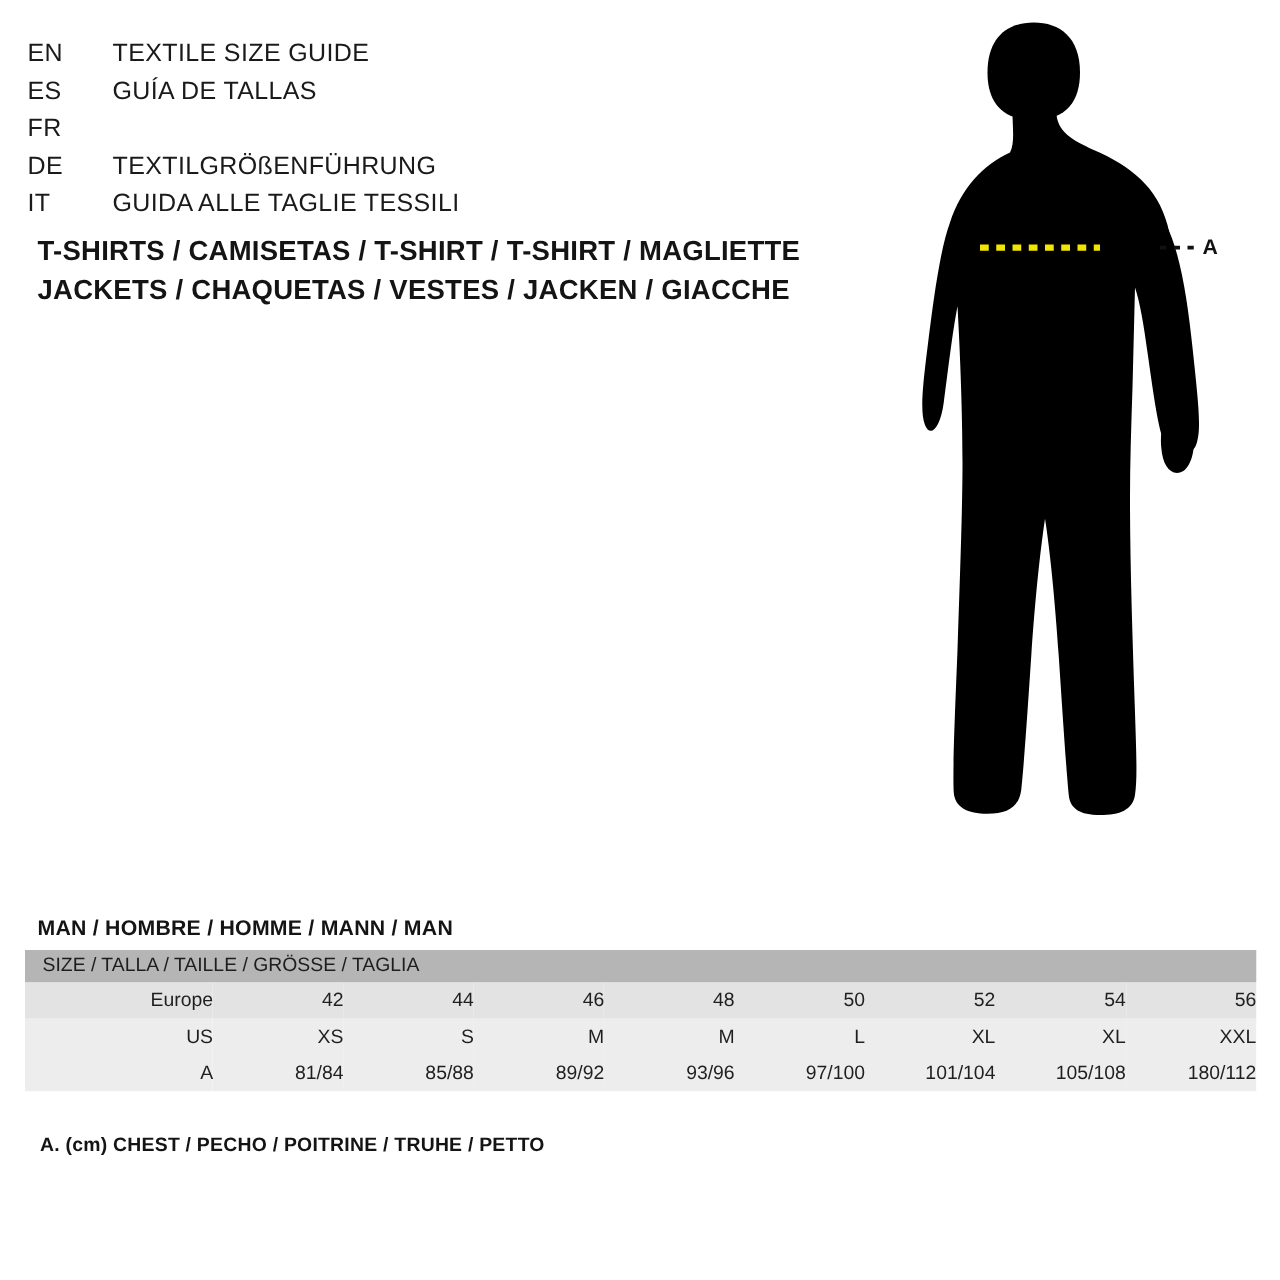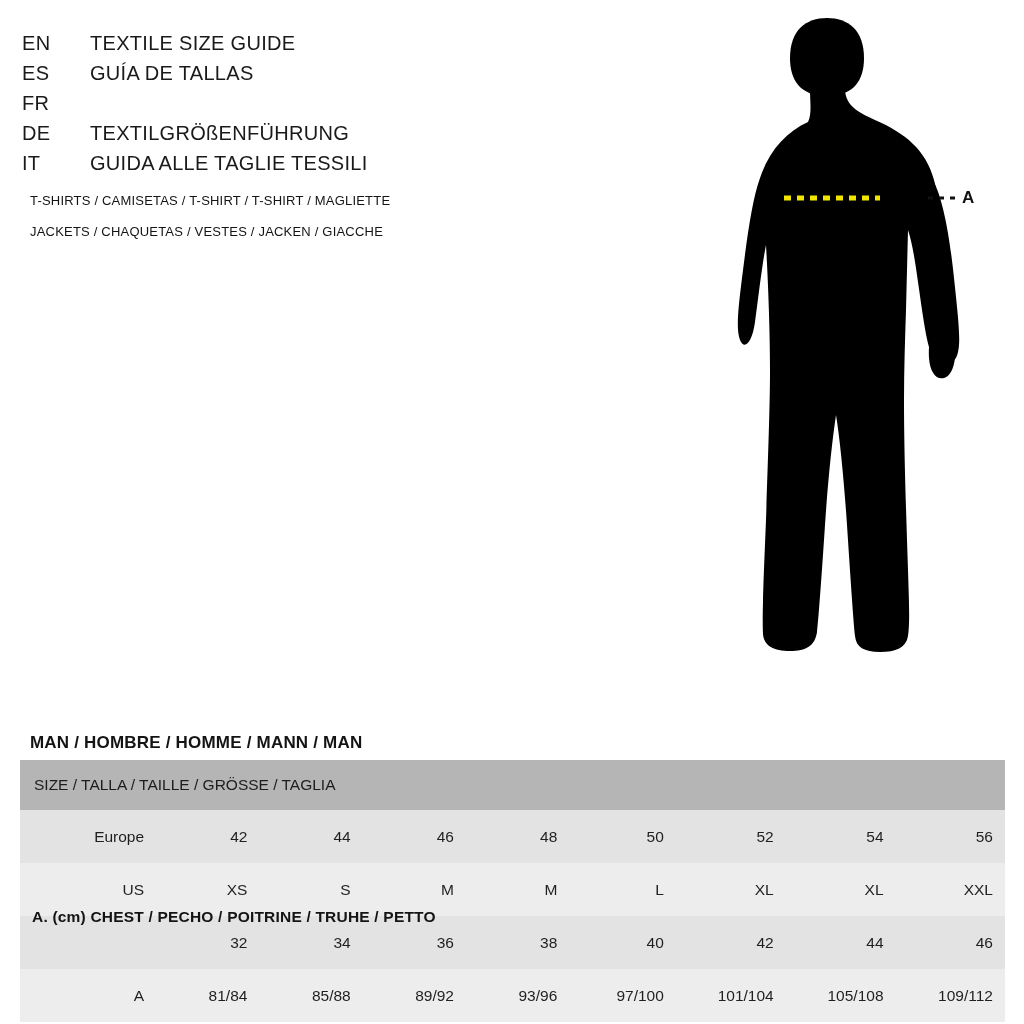--- a/index.html
+++ b/index.html
@@ -43,22 +43,22 @@
   }
 
   
   .garment-block {
     position: absolute;
     left: 30px;
     top: 185px;
     width: 640px;
   }
   .garment-line {
-    font-size: 13px;
-    font-weight: normal;
+    font-size: 22px;
+    font-weight: bold;
     line-height: 31px;
     letter-spacing: 0.2px;
     white-space: nowrap;
     color: #141414;
   }
 
   
   .figure-wrap {
     position: absolute;
     left: 700px;
@@ -91,21 +91,21 @@
   
   .size-table {
     position: absolute;
     left: 20px;
     top: 760px;
     width: 985px;
     border-collapse: collapse;
     font-size: 15.5px;
   }
   .size-table td, .size-table th {
-    padding: 12px;
+    padding: 0;
     height: 29px;
     font-weight: 400;
     color: #1f1f1f;
   }
   .row-head td {
     background: #b5b5b5;
     text-align: left;
     padding-left: 14px;
     font-size: 15.5px;
     height: 26px;
@@ -234,38 +234,27 @@
       <td class="cell-label">US</td>
       <td class="cell-val">XS</td>
       <td class="cell-val">S</td>
       <td class="cell-val">M</td>
       <td class="cell-val">M</td>
       <td class="cell-val">L</td>
       <td class="cell-val">XL</td>
       <td class="cell-val">XL</td>
       <td class="cell-val">XXL</td>
     </tr>
-    <tr class="row-odd">
-      <td class="cell-label"></td>
-      <td class="cell-val">32</td>
-      <td class="cell-val">34</td>
-      <td class="cell-val">36</td>
-      <td class="cell-val">38</td>
-      <td class="cell-val">40</td>
-      <td class="cell-val">42</td>
-      <td class="cell-val">44</td>
-      <td class="cell-val">46</td>
-    </tr>
     <tr class="row-even">
       <td class="cell-label">A</td>
       <td class="cell-val">81/84</td>
       <td class="cell-val">85/88</td>
       <td class="cell-val">89/92</td>
       <td class="cell-val">93/96</td>
       <td class="cell-val">97/100</td>
       <td class="cell-val">101/104</td>
       <td class="cell-val">105/108</td>
-      <td class="cell-val">109/112</td>
+      <td class="cell-val">180/112</td>
     </tr>
   </tbody>
 </table>
 
 <div class="footnote">A. (cm) CHEST / PECHO / POITRINE / TRUHE / PETTO</div>
 
 </body></html>

